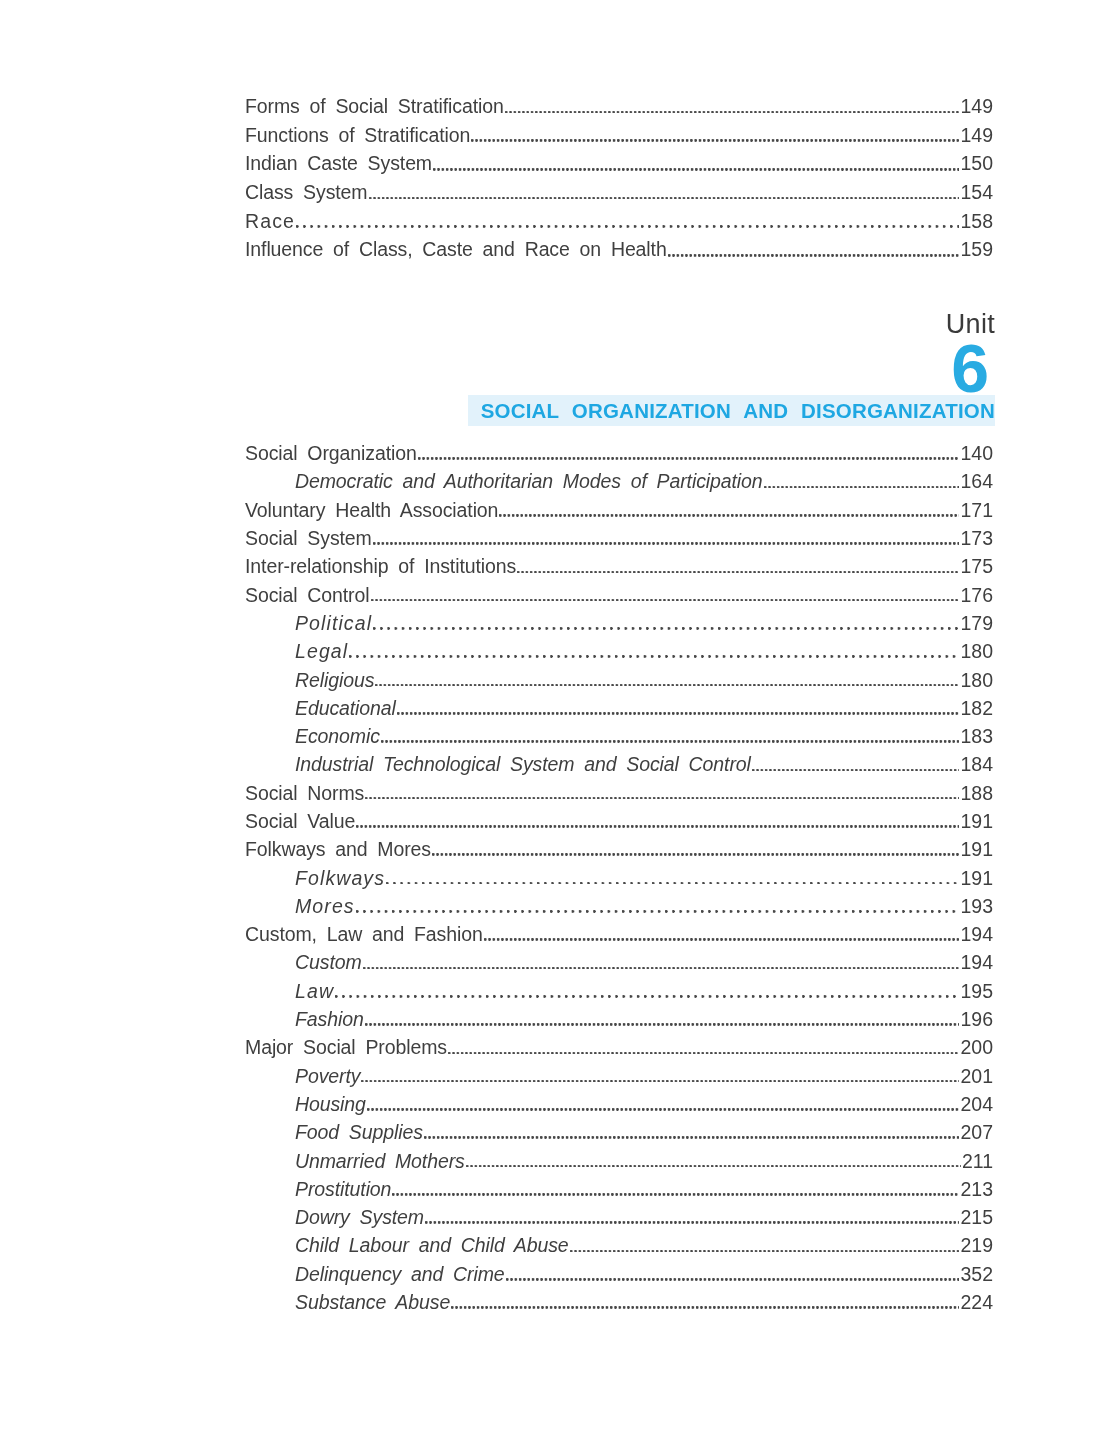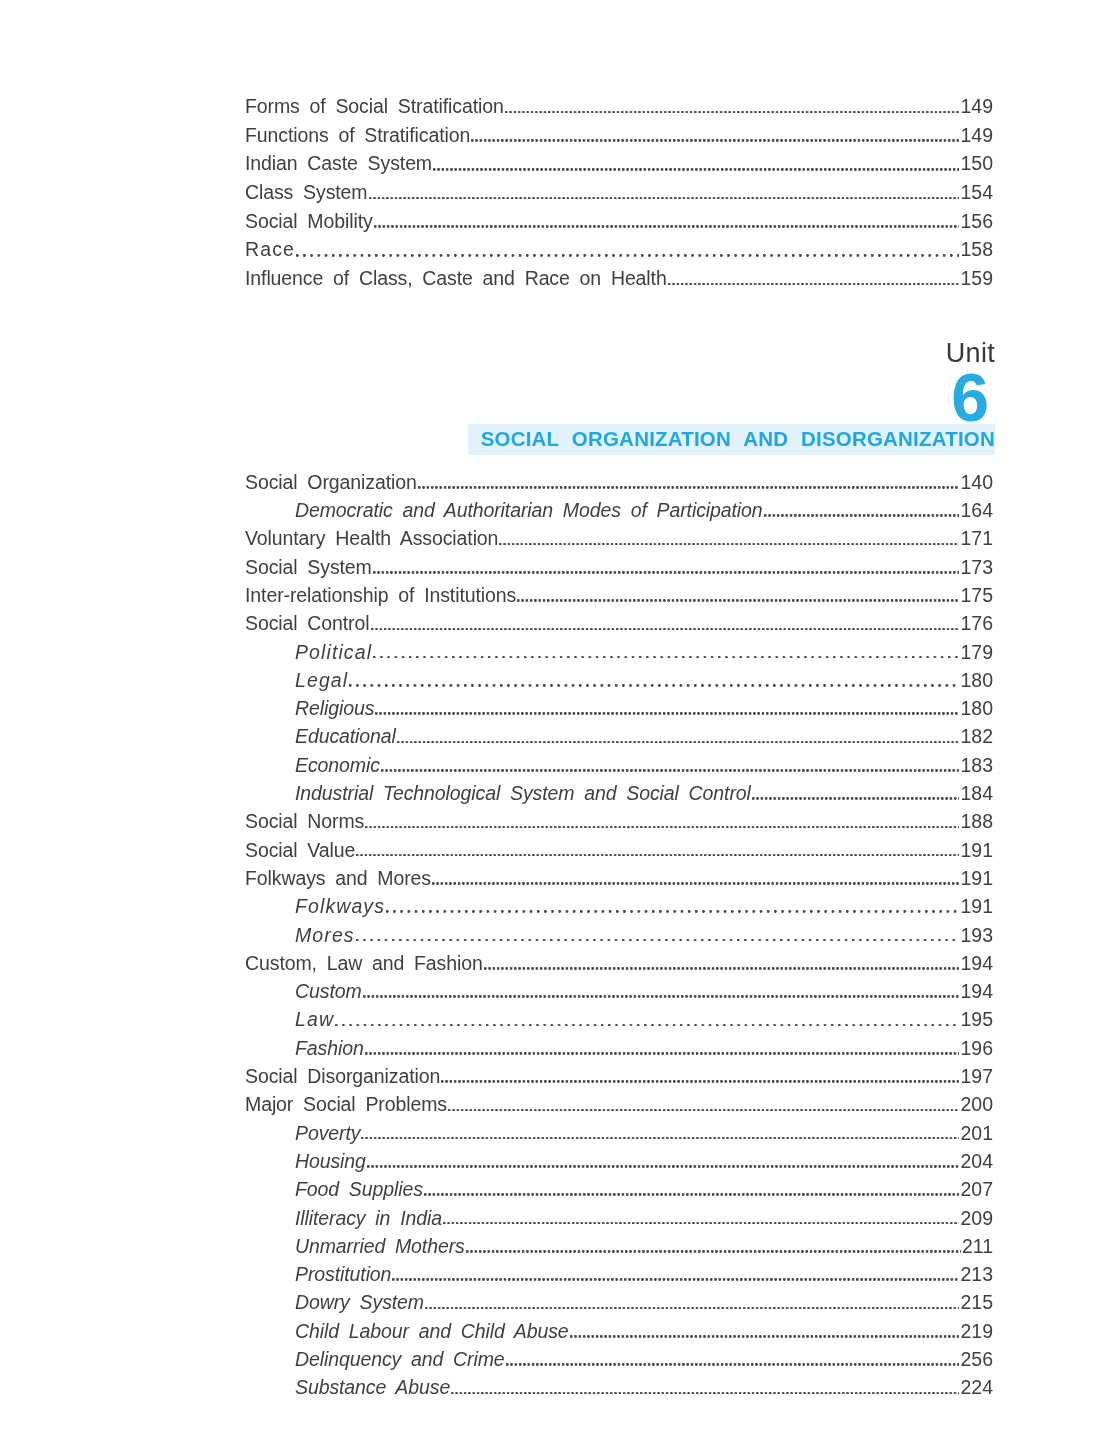--- a/index.html
+++ b/index.html
@@ -124,25 +124,20 @@
       <div class="row">
         <span class="label">Indian Caste System</span>
         <span class="dots"></span>
         <span class="pagenum">150</span>
       </div>
       <div class="row">
         <span class="label">Class System</span>
         <span class="dots"></span>
         <span class="pagenum">154</span>
       </div>
-      <div class="row">
-        <span class="label">Social Mobility</span>
-        <span class="dots"></span>
-        <span class="pagenum">156</span>
-      </div>
       <div class="row wide">
         <span class="label">Race</span>
         <span class="dots"></span>
         <span class="pagenum">158</span>
       </div>
       <div class="row">
         <span class="label">Influence of Class, Caste and Race on Health</span>
         <span class="dots"></span>
         <span class="pagenum">159</span>
       </div>
@@ -256,50 +251,40 @@
         <span class="label">Law</span>
         <span class="dots"></span>
         <span class="pagenum">195</span>
       </div>
       <div class="row indent italic">
         <span class="label">Fashion</span>
         <span class="dots"></span>
         <span class="pagenum">196</span>
       </div>
       <div class="row">
-        <span class="label">Social Disorganization</span>
-        <span class="dots"></span>
-        <span class="pagenum">197</span>
-      </div>
-      <div class="row">
         <span class="label">Major Social Problems</span>
         <span class="dots"></span>
         <span class="pagenum">200</span>
       </div>
       <div class="row indent italic">
         <span class="label">Poverty</span>
         <span class="dots"></span>
         <span class="pagenum">201</span>
       </div>
       <div class="row indent italic">
         <span class="label">Housing</span>
         <span class="dots"></span>
         <span class="pagenum">204</span>
       </div>
       <div class="row indent italic">
         <span class="label">Food Supplies</span>
         <span class="dots"></span>
         <span class="pagenum">207</span>
       </div>
       <div class="row indent italic">
-        <span class="label">Illiteracy in India</span>
-        <span class="dots"></span>
-        <span class="pagenum">209</span>
-      </div>
-      <div class="row indent italic">
         <span class="label">Unmarried Mothers</span>
         <span class="dots"></span>
         <span class="pagenum">211</span>
       </div>
       <div class="row indent italic">
         <span class="label">Prostitution</span>
         <span class="dots"></span>
         <span class="pagenum">213</span>
       </div>
       <div class="row indent italic">
@@ -308,21 +293,21 @@
         <span class="pagenum">215</span>
       </div>
       <div class="row indent italic">
         <span class="label">Child Labour and Child Abuse</span>
         <span class="dots"></span>
         <span class="pagenum">219</span>
       </div>
       <div class="row indent italic">
         <span class="label">Delinquency and Crime</span>
         <span class="dots"></span>
-        <span class="pagenum">256</span>
+        <span class="pagenum">352</span>
       </div>
       <div class="row indent italic">
         <span class="label">Substance Abuse</span>
         <span class="dots"></span>
         <span class="pagenum">224</span>
       </div>
     </div>
 
 </div>
 

